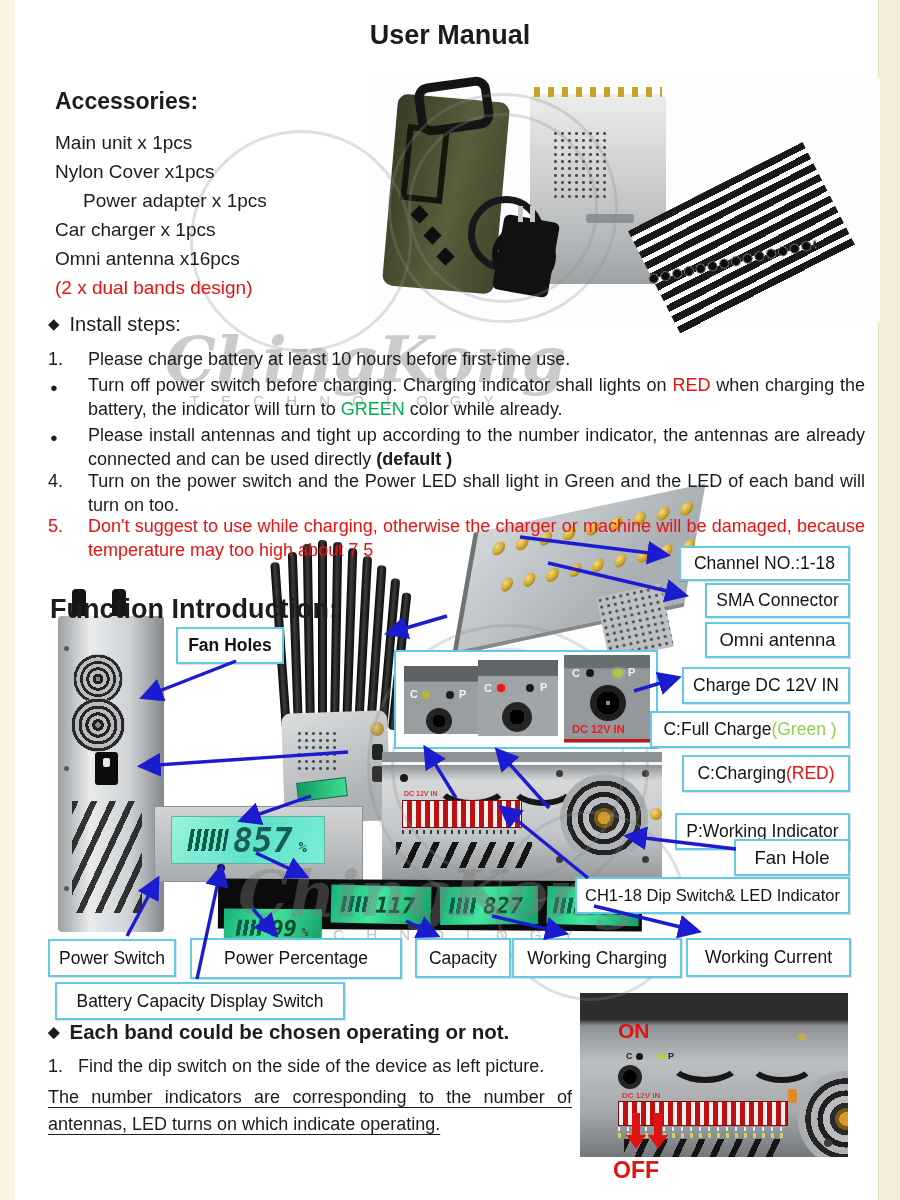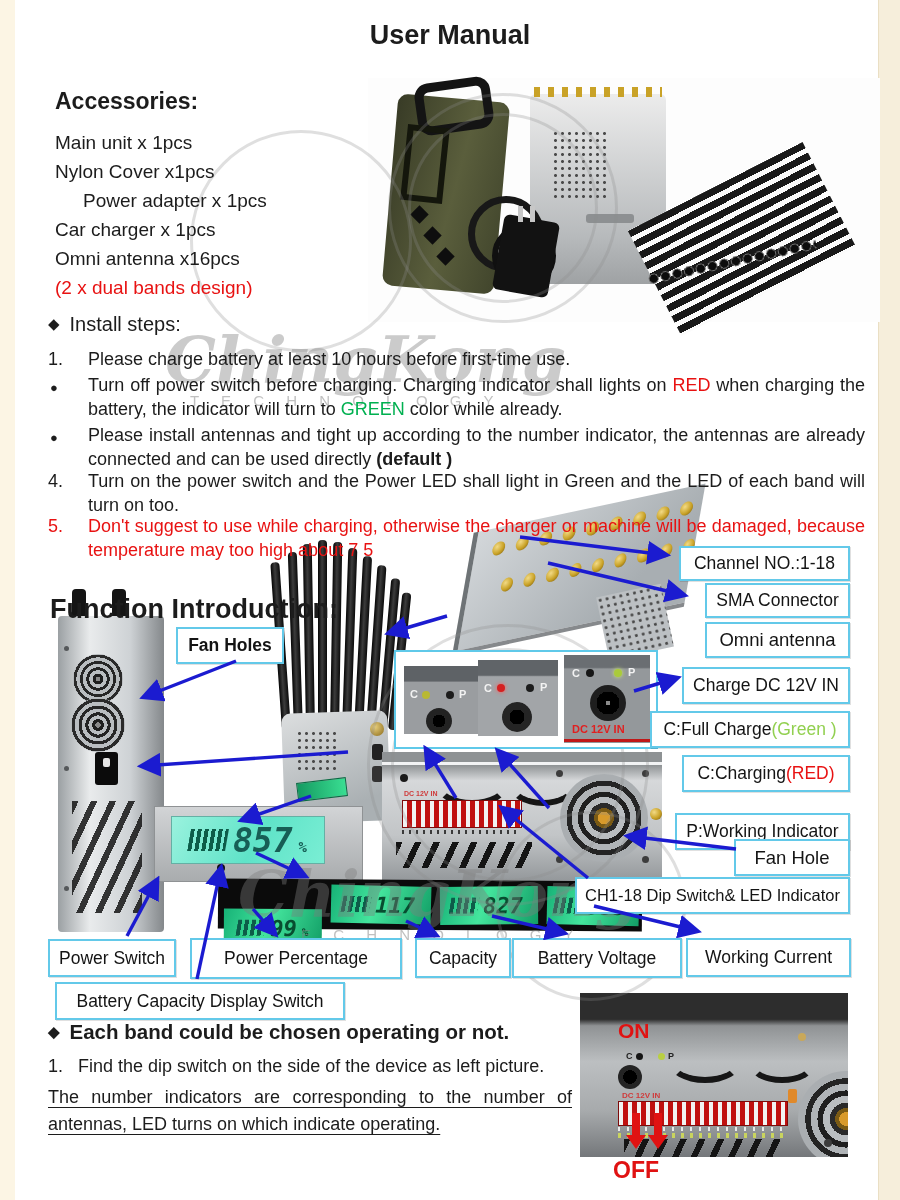--- a/index.html
+++ b/index.html
@@ -263,21 +263,21 @@
   </div>
 <div class="co" style="left:675px;top:785px;width:171px;height:33px;margin-top:28px;">P:Working Indicator</div>
 <div class="co" style="left:734px;top:839px;width:112px;height:33px;font-size:18.5px;">Fan Hole</div>
 <div class="co" style="left:575px;top:877px;width:271px;height:33px;font-size:16.5px;">CH1-18 Dip Switch&amp; LED Indicator</div>
 
 <div class="co" style="left:176px;top:627px;width:104px;height:33px;font-weight:bold;">Fan Holes</div>
 
 <div class="co" style="left:48px;top:939px;width:124px;height:34px;">Power Switch</div>
 <div class="co" style="left:190px;top:938px;width:208px;height:37px;">Power Percentage</div>
 <div class="co" style="left:415px;top:938px;width:92px;height:36px;">Capacity</div>
-<div class="co" style="left:512px;top:938px;width:166px;height:36px;">Battery Voltage</div>
+<div class="co" style="left:512px;top:938px;width:166px;height:36px;">Working Charging</div>
 <div class="co" style="left:686px;top:938px;width:161px;height:35px;">Working Current</div>
 <div class="co" style="left:55px;top:982px;width:286px;height:34px;">Battery Capacity Display Switch</div>
 
 <div class="abs" style="left:48px;top:1020px;font-size:20.5px;font-weight:bold;z-index:3;">
   <span class="dia">◆</span><span>Each band could be chosen operating or not.</span>
 </div>
 <div class="abs" style="left:48px;top:1056px;font-size:18px;z-index:3;">
   <span>1.</span>&nbsp;&nbsp;
   <span>Find the dip switch on the side of the device as left picture.</span>
 </div>

